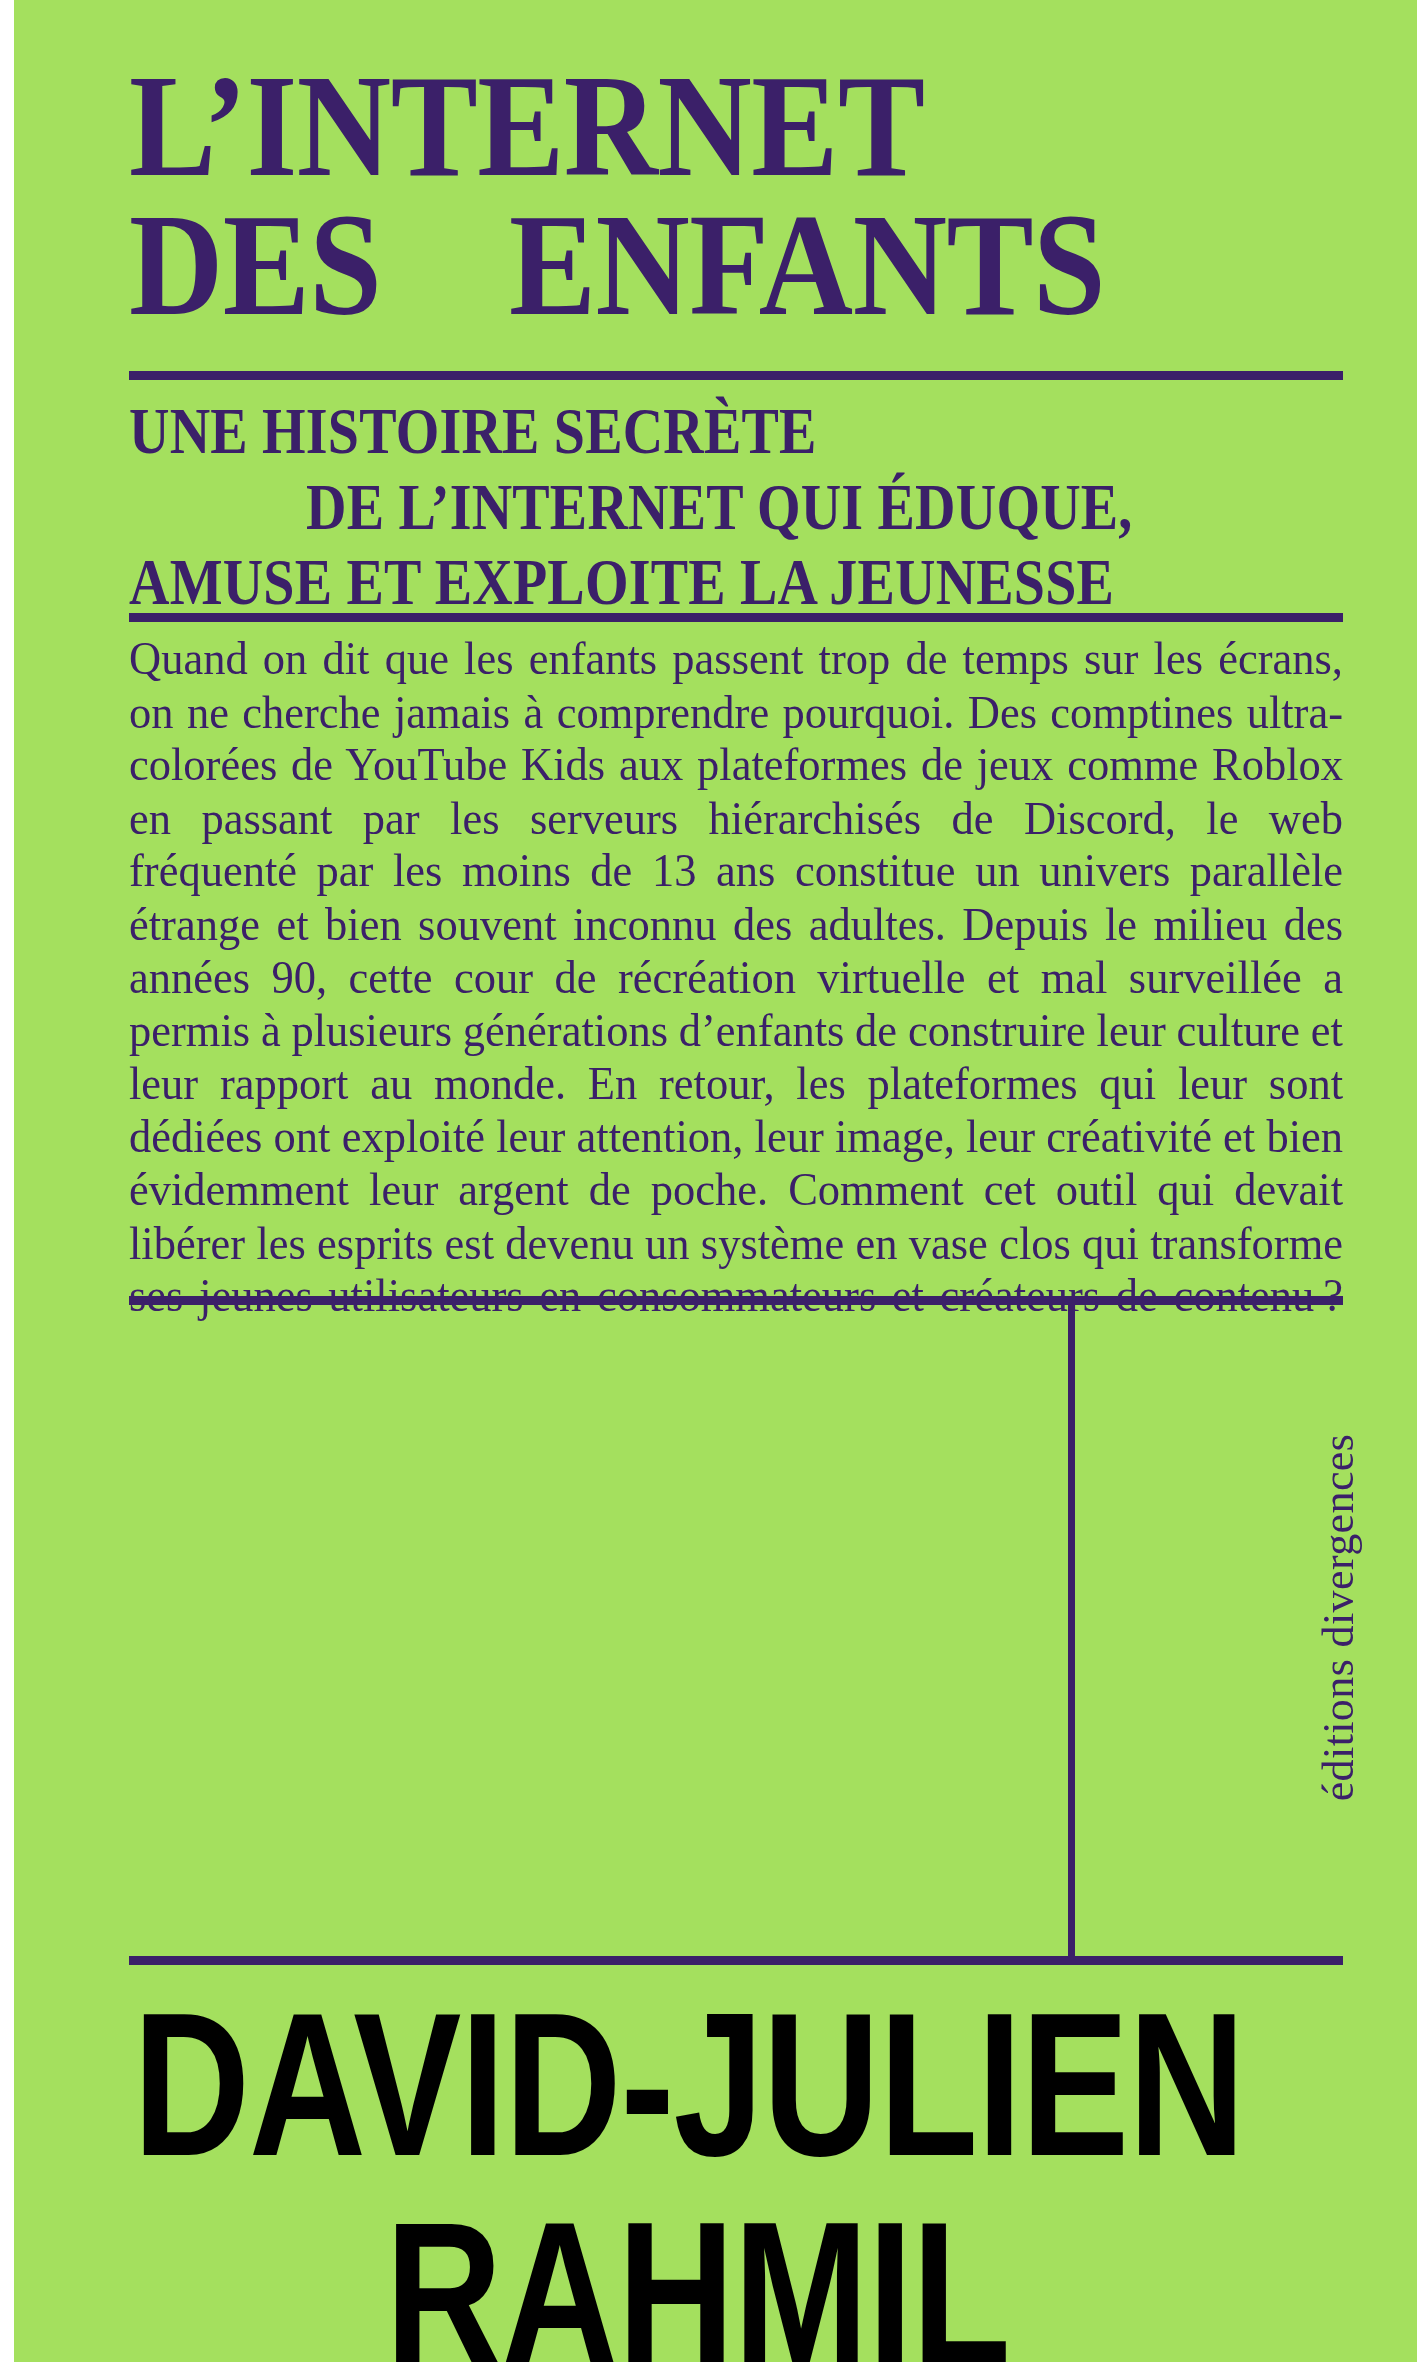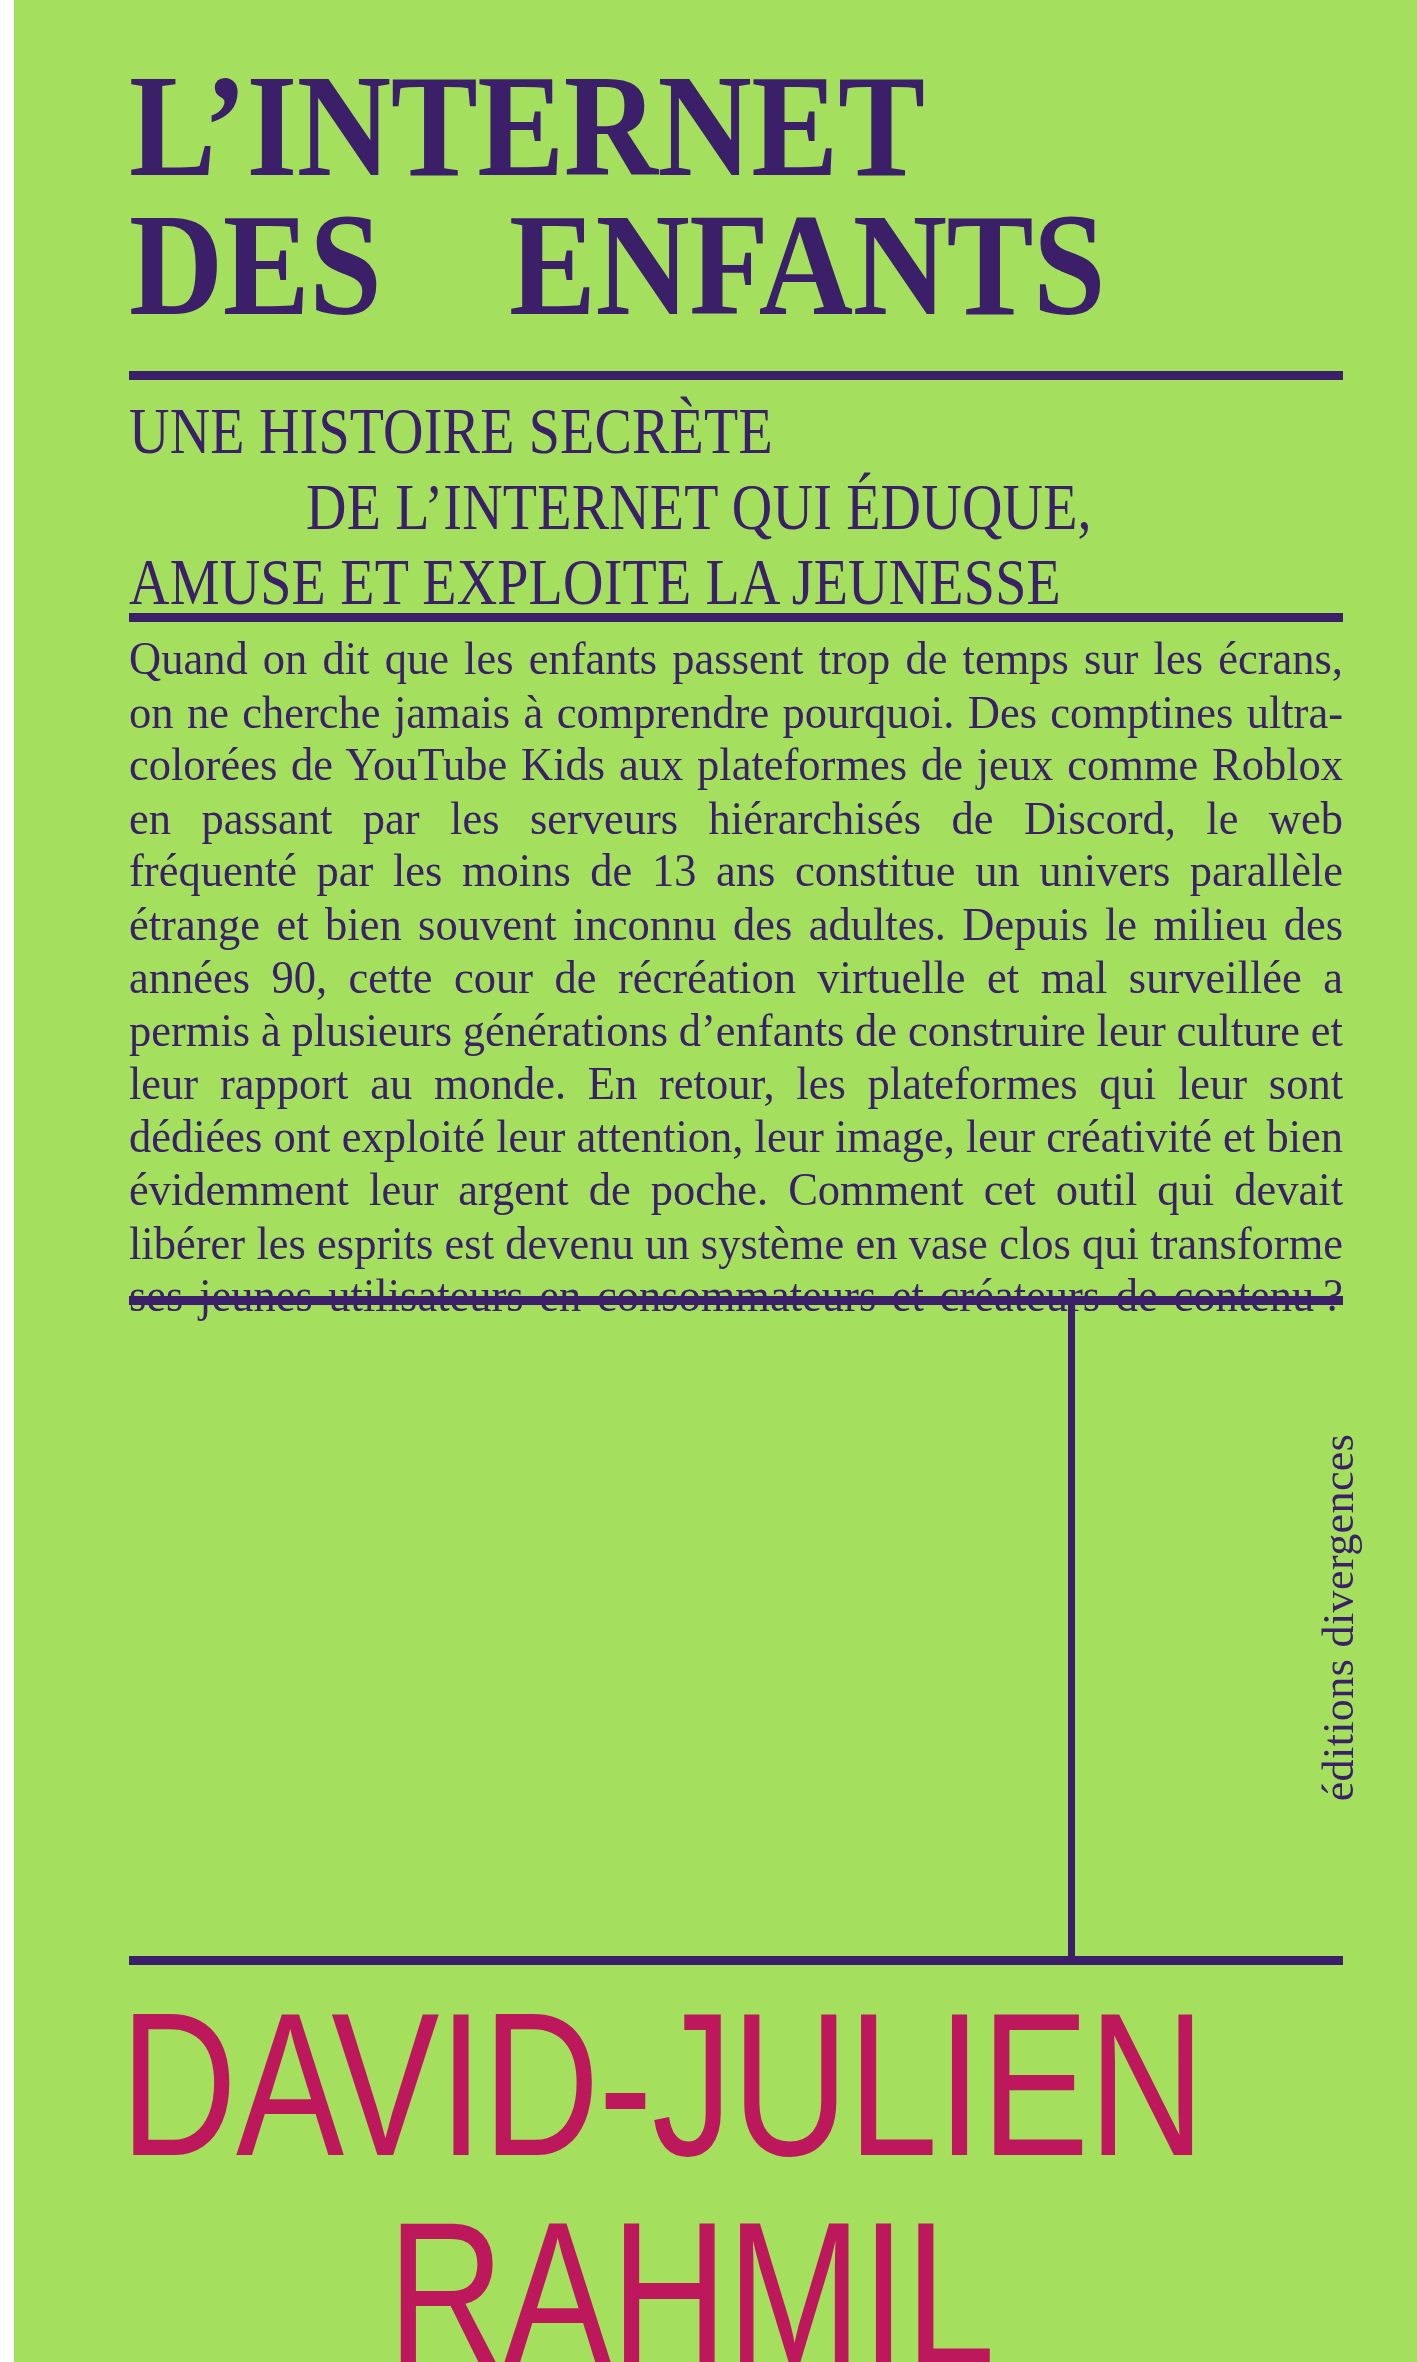--- a/index.html
+++ b/index.html
@@ -63,21 +63,21 @@
   }
   .title-line-2 .w1 { }
   .title-line-2 .w2 { margin-left: 125px; }
 
   
   .subtitle-block {
     position: absolute;
     left: 115px;
     right: 88px;
     top: 395px;
-    font-weight: 400;
+    font-weight: 700;
     line-height: 1.12;
   }
   .sub-line {
     font-size: 56px;
     letter-spacing: 0.2px;
     white-space: nowrap;
     transform: scaleY(1.16);
     transform-origin: left top;
     margin-bottom: 13px;
   }
@@ -115,26 +115,26 @@
     display: block;
     transform: rotate(-90deg);
     white-space: nowrap;
     font-size: 44px;
     letter-spacing: 0.4px;
   }
 
   
   .author-block {
     position: absolute;
-    left: 106px;
+    left: 119px;
     right: 88px;
     top: 1985px;
     font-family: "Liberation Sans", "DejaVu Sans", sans-serif;
-    font-weight: 400;
-    color: #be185d;
+    font-weight: 700;
+    color: #000000;
     line-height: 0.97;
   }
   .author-line {
     white-space: nowrap;
     transform-origin: left top;
   }
   .author-first {
     font-size: 168px;
     transform: scaleX(0.965) scaleY(1.22);
     letter-spacing: -1px;

